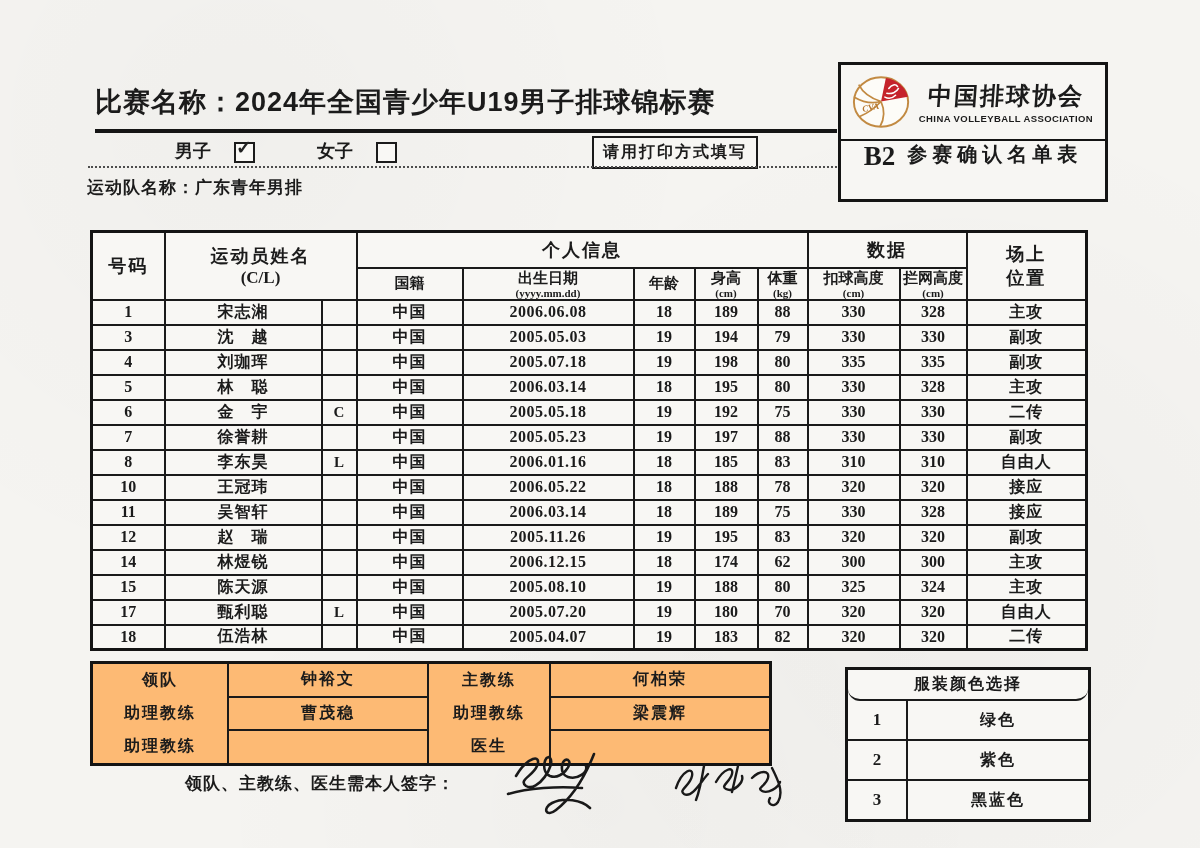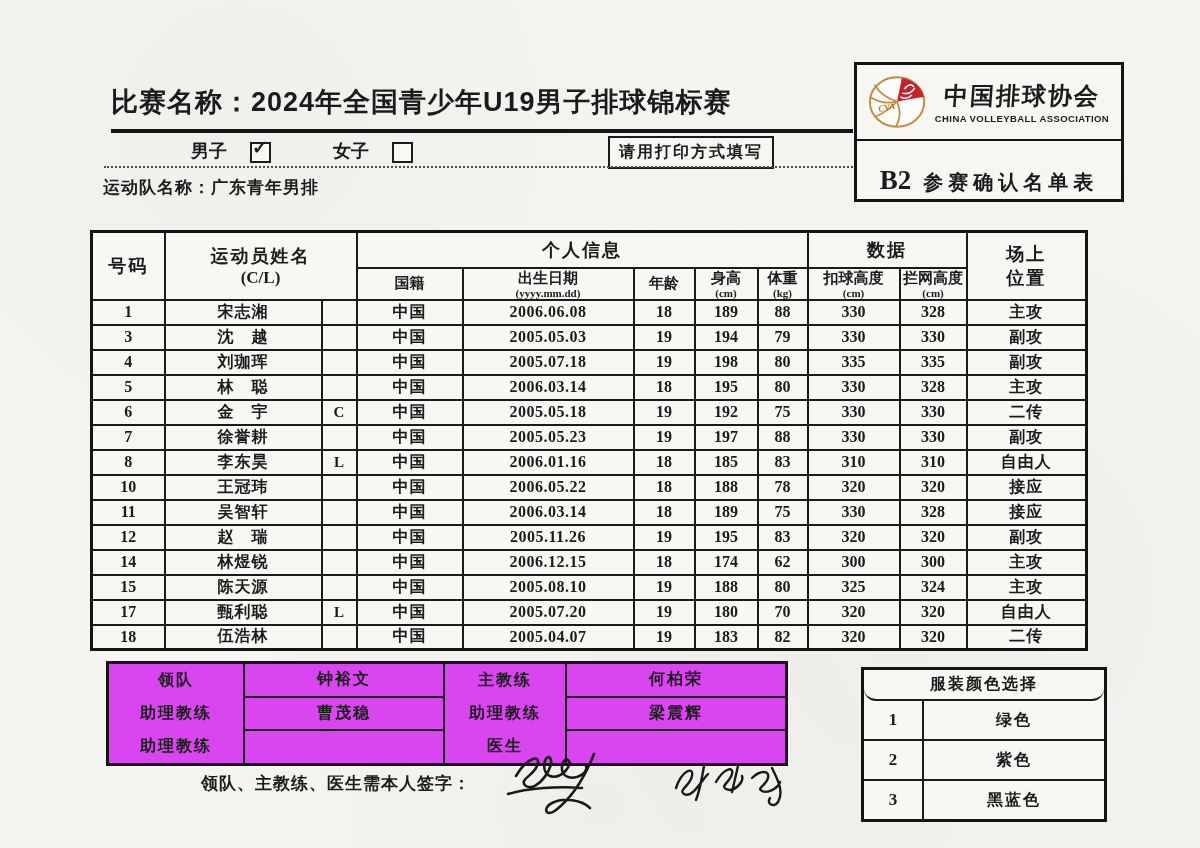--- a/index.html
+++ b/index.html
@@ -6,21 +6,21 @@
   body{
     width:1200px;height:848px;position:relative;overflow:hidden;
     background:#f5f4f1;
     background-image:
       radial-gradient(circle at 20% 15%, rgba(0,0,0,0.02), transparent 40%),
       radial-gradient(circle at 80% 70%, rgba(0,0,0,0.025), transparent 45%),
       radial-gradient(circle at 50% 95%, rgba(0,0,0,0.02), transparent 40%);
     font-family:"Liberation Sans", sans-serif;
     color:#1b1b1b;
   }
-  .abs{position:absolute;margin-left:16px;}
+  .abs{position:absolute;}
 
   
   .title{
     left:95px;top:84px;width:742px;
     font-size:27px;font-weight:800;letter-spacing:1px;
     padding-bottom:9px;border-bottom:4px solid #151515;
     white-space:nowrap;
   }
   .gender-row{left:175px;top:139px;font-size:18px;font-weight:700;display:flex;align-items:flex-end;}
   .cbox{
@@ -41,21 +41,21 @@
 
   
   .b2-box{
     left:838px;top:62px;width:264px;height:134px;
     border:3px solid #141414;background:#f7f6f3;
   }
   .b2-top{height:74px;display:flex;align-items:center;padding:0 6px 0 10px;border-bottom:2.5px solid #141414;}
   .b2-org{flex:1;text-align:center;}
   .org-cn{font-size:24px;font-weight:900;letter-spacing:2px;transform:skewX(-4deg);white-space:nowrap;}
   .org-en{font-size:9.5px;font-weight:800;letter-spacing:0.4px;margin-top:1px;white-space:nowrap;}
-  .b2-bottom{height:55px;display:flex;align-items:flex-end;justify-content:center;gap:12px;}
+  .b2-bottom{height:55px;display:flex;align-items:flex-start;justify-content:center;gap:12px;}
   .b2-code{font-family:"Liberation Serif", serif;font-size:27px;font-weight:800;}
   .b2-title{font-size:20px;font-weight:800;letter-spacing:5px;white-space:nowrap;}
 
   
   table.roster{
     left:90px;top:230px;width:995px;position:absolute;
     border-collapse:collapse;table-layout:fixed;
     background:#f8f7f4;
     border:3px solid #141414;
   }
@@ -73,21 +73,21 @@
     font-family:"Liberation Serif", serif;font-size:16px;font-weight:700;
   }
   td.c-birth{font-family:"Liberation Serif", serif;font-size:16px;font-weight:700;letter-spacing:0.5px;}
   td.c-name{font-size:16px;font-weight:800;letter-spacing:1px;}
   td.c-cl{font-family:"Liberation Serif", serif;font-size:15px;font-weight:700;}
   td.c-nat, td.c-pos{font-size:16px;font-weight:800;letter-spacing:1px;}
 
   
   .staff{
     left:90px;top:661px;width:676px;height:99px;
-    border:3px solid #141414;background:#d946ef;
+    border:3px solid #141414;background:#fdba74;
     display:flex;
   }
   .staff-col{display:flex;flex-direction:column;}
   .staff-col + .staff-col{border-left:2.5px solid #1a1a1a;}
   .staff-cell{
     flex:1;display:flex;align-items:center;justify-content:center;
     font-size:16px;font-weight:800;letter-spacing:2px;
   }
   .staff-values .staff-cell.hline{border-bottom:2px solid #1a1a1a;}
   .w-lab1{width:134px;} .w-val1{width:198px;} .w-lab2{width:120px;} .w-val2{flex:1;}

